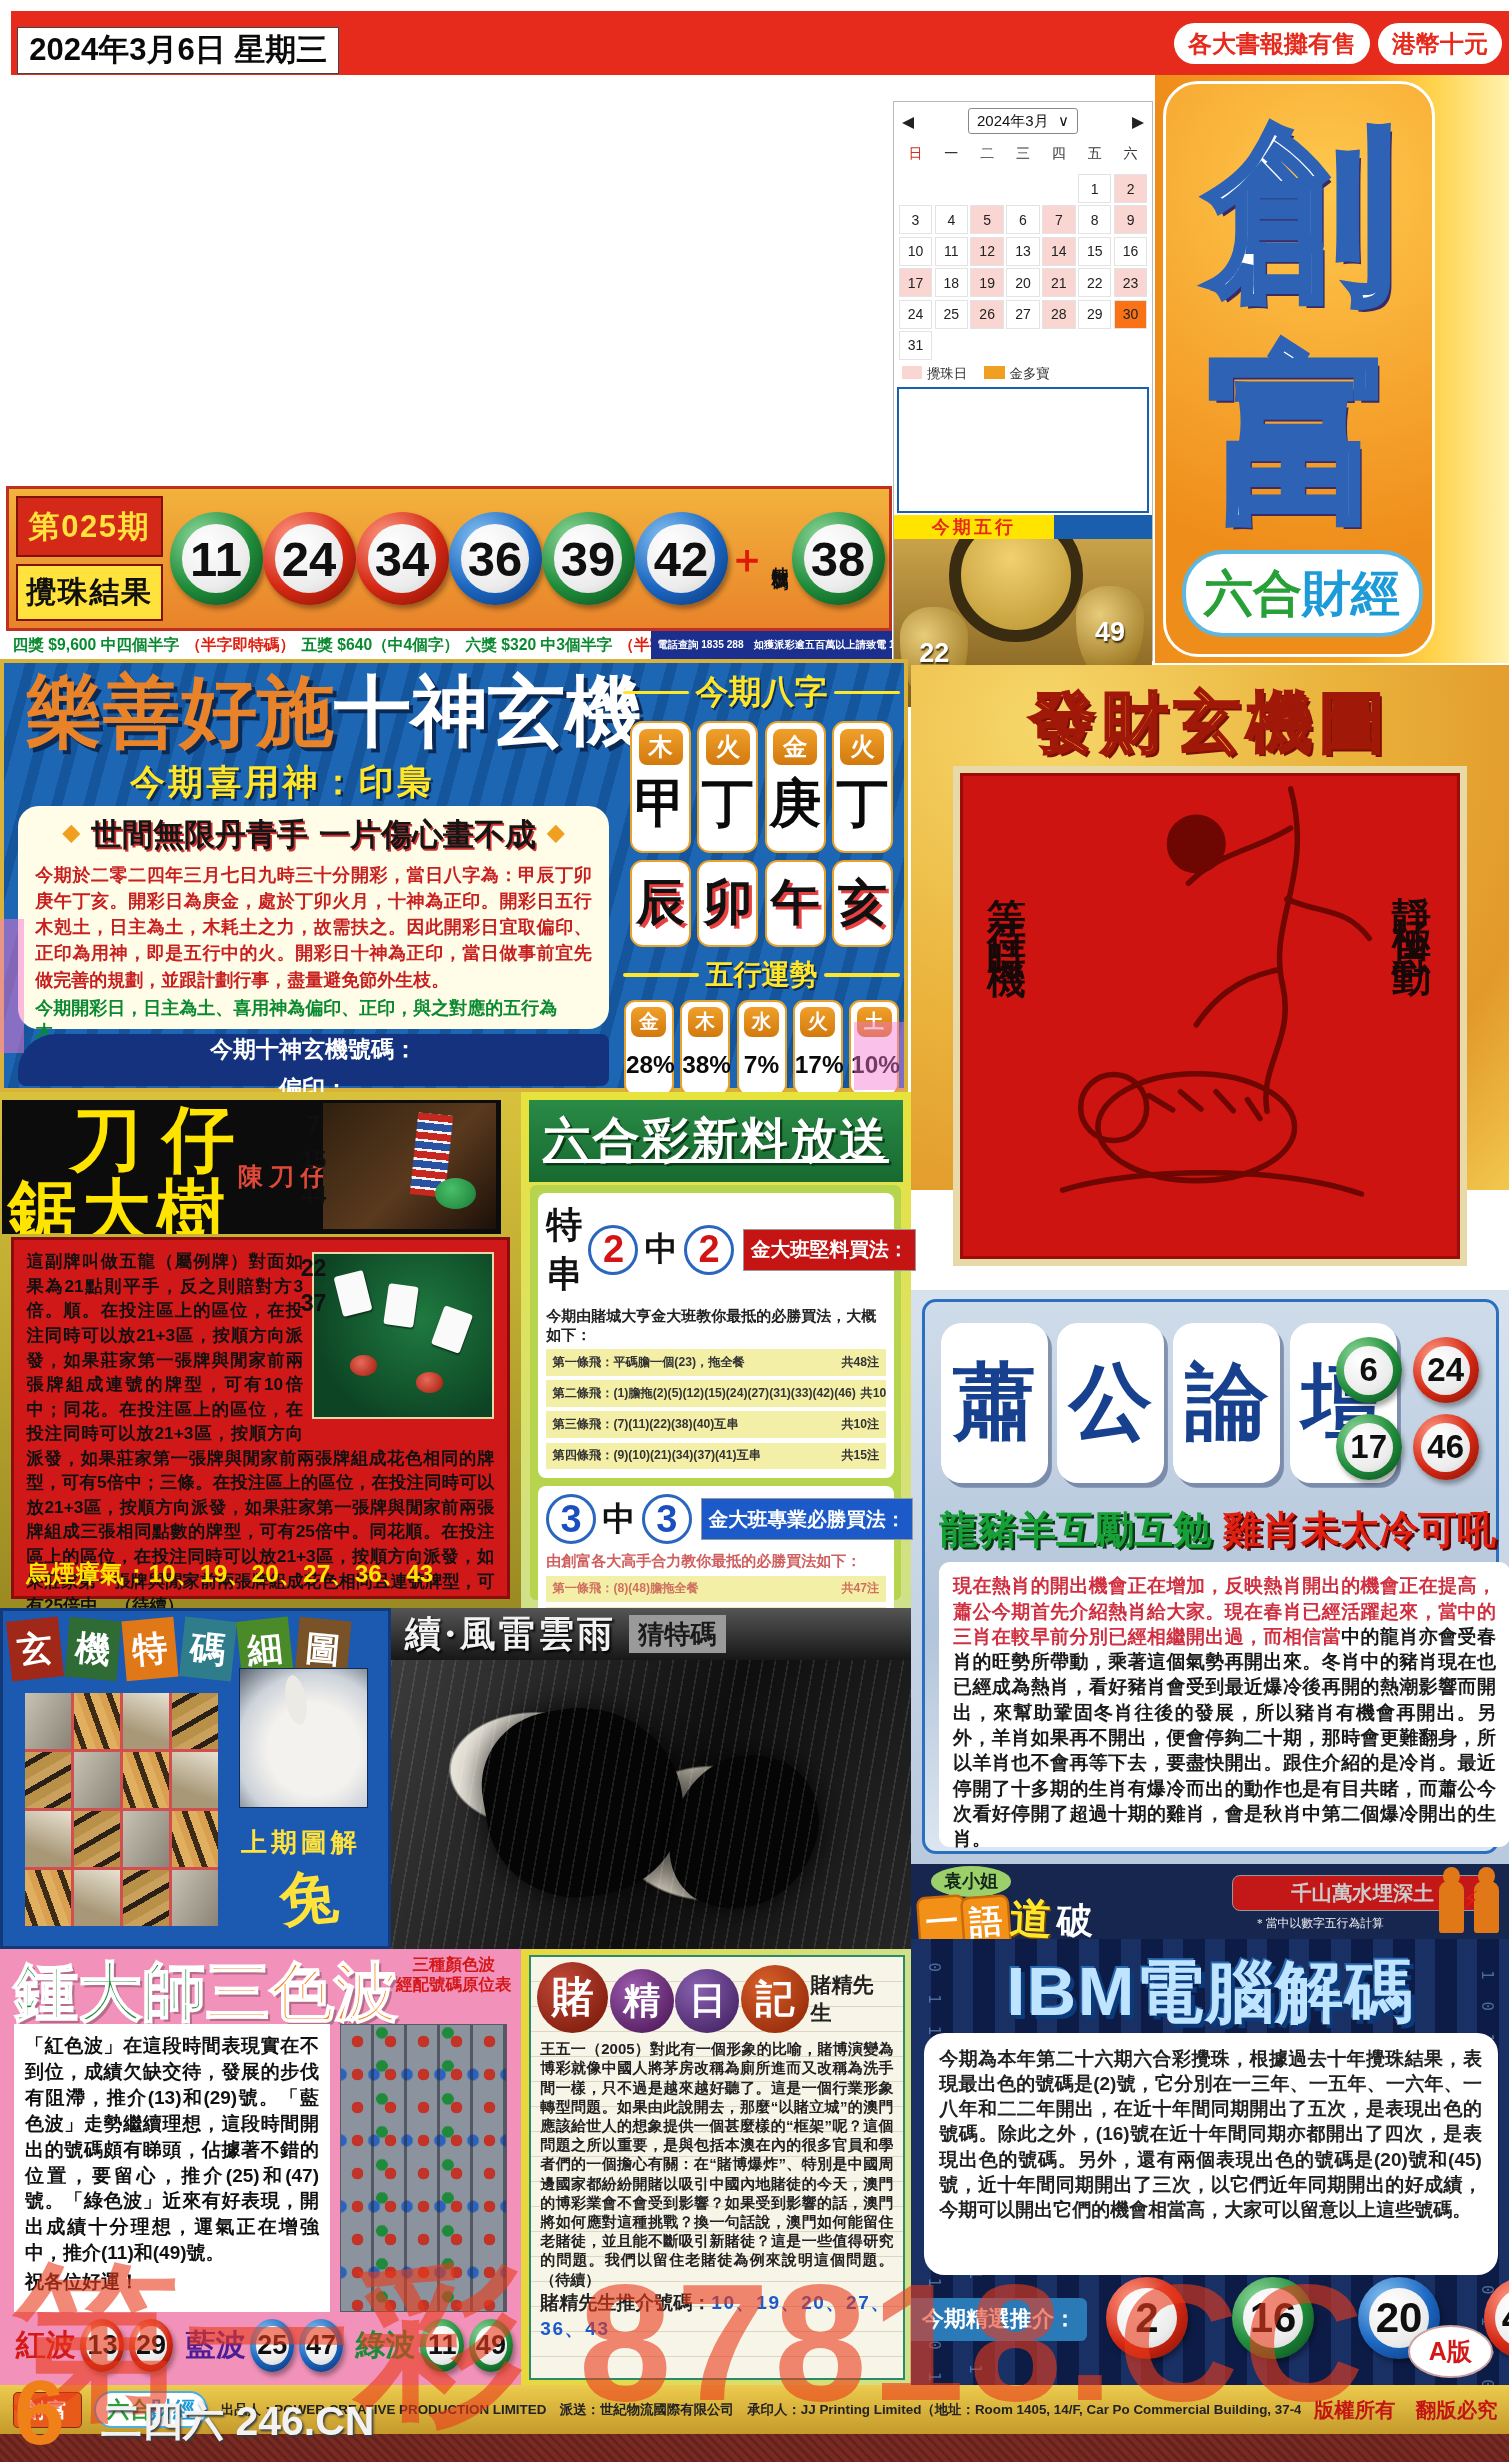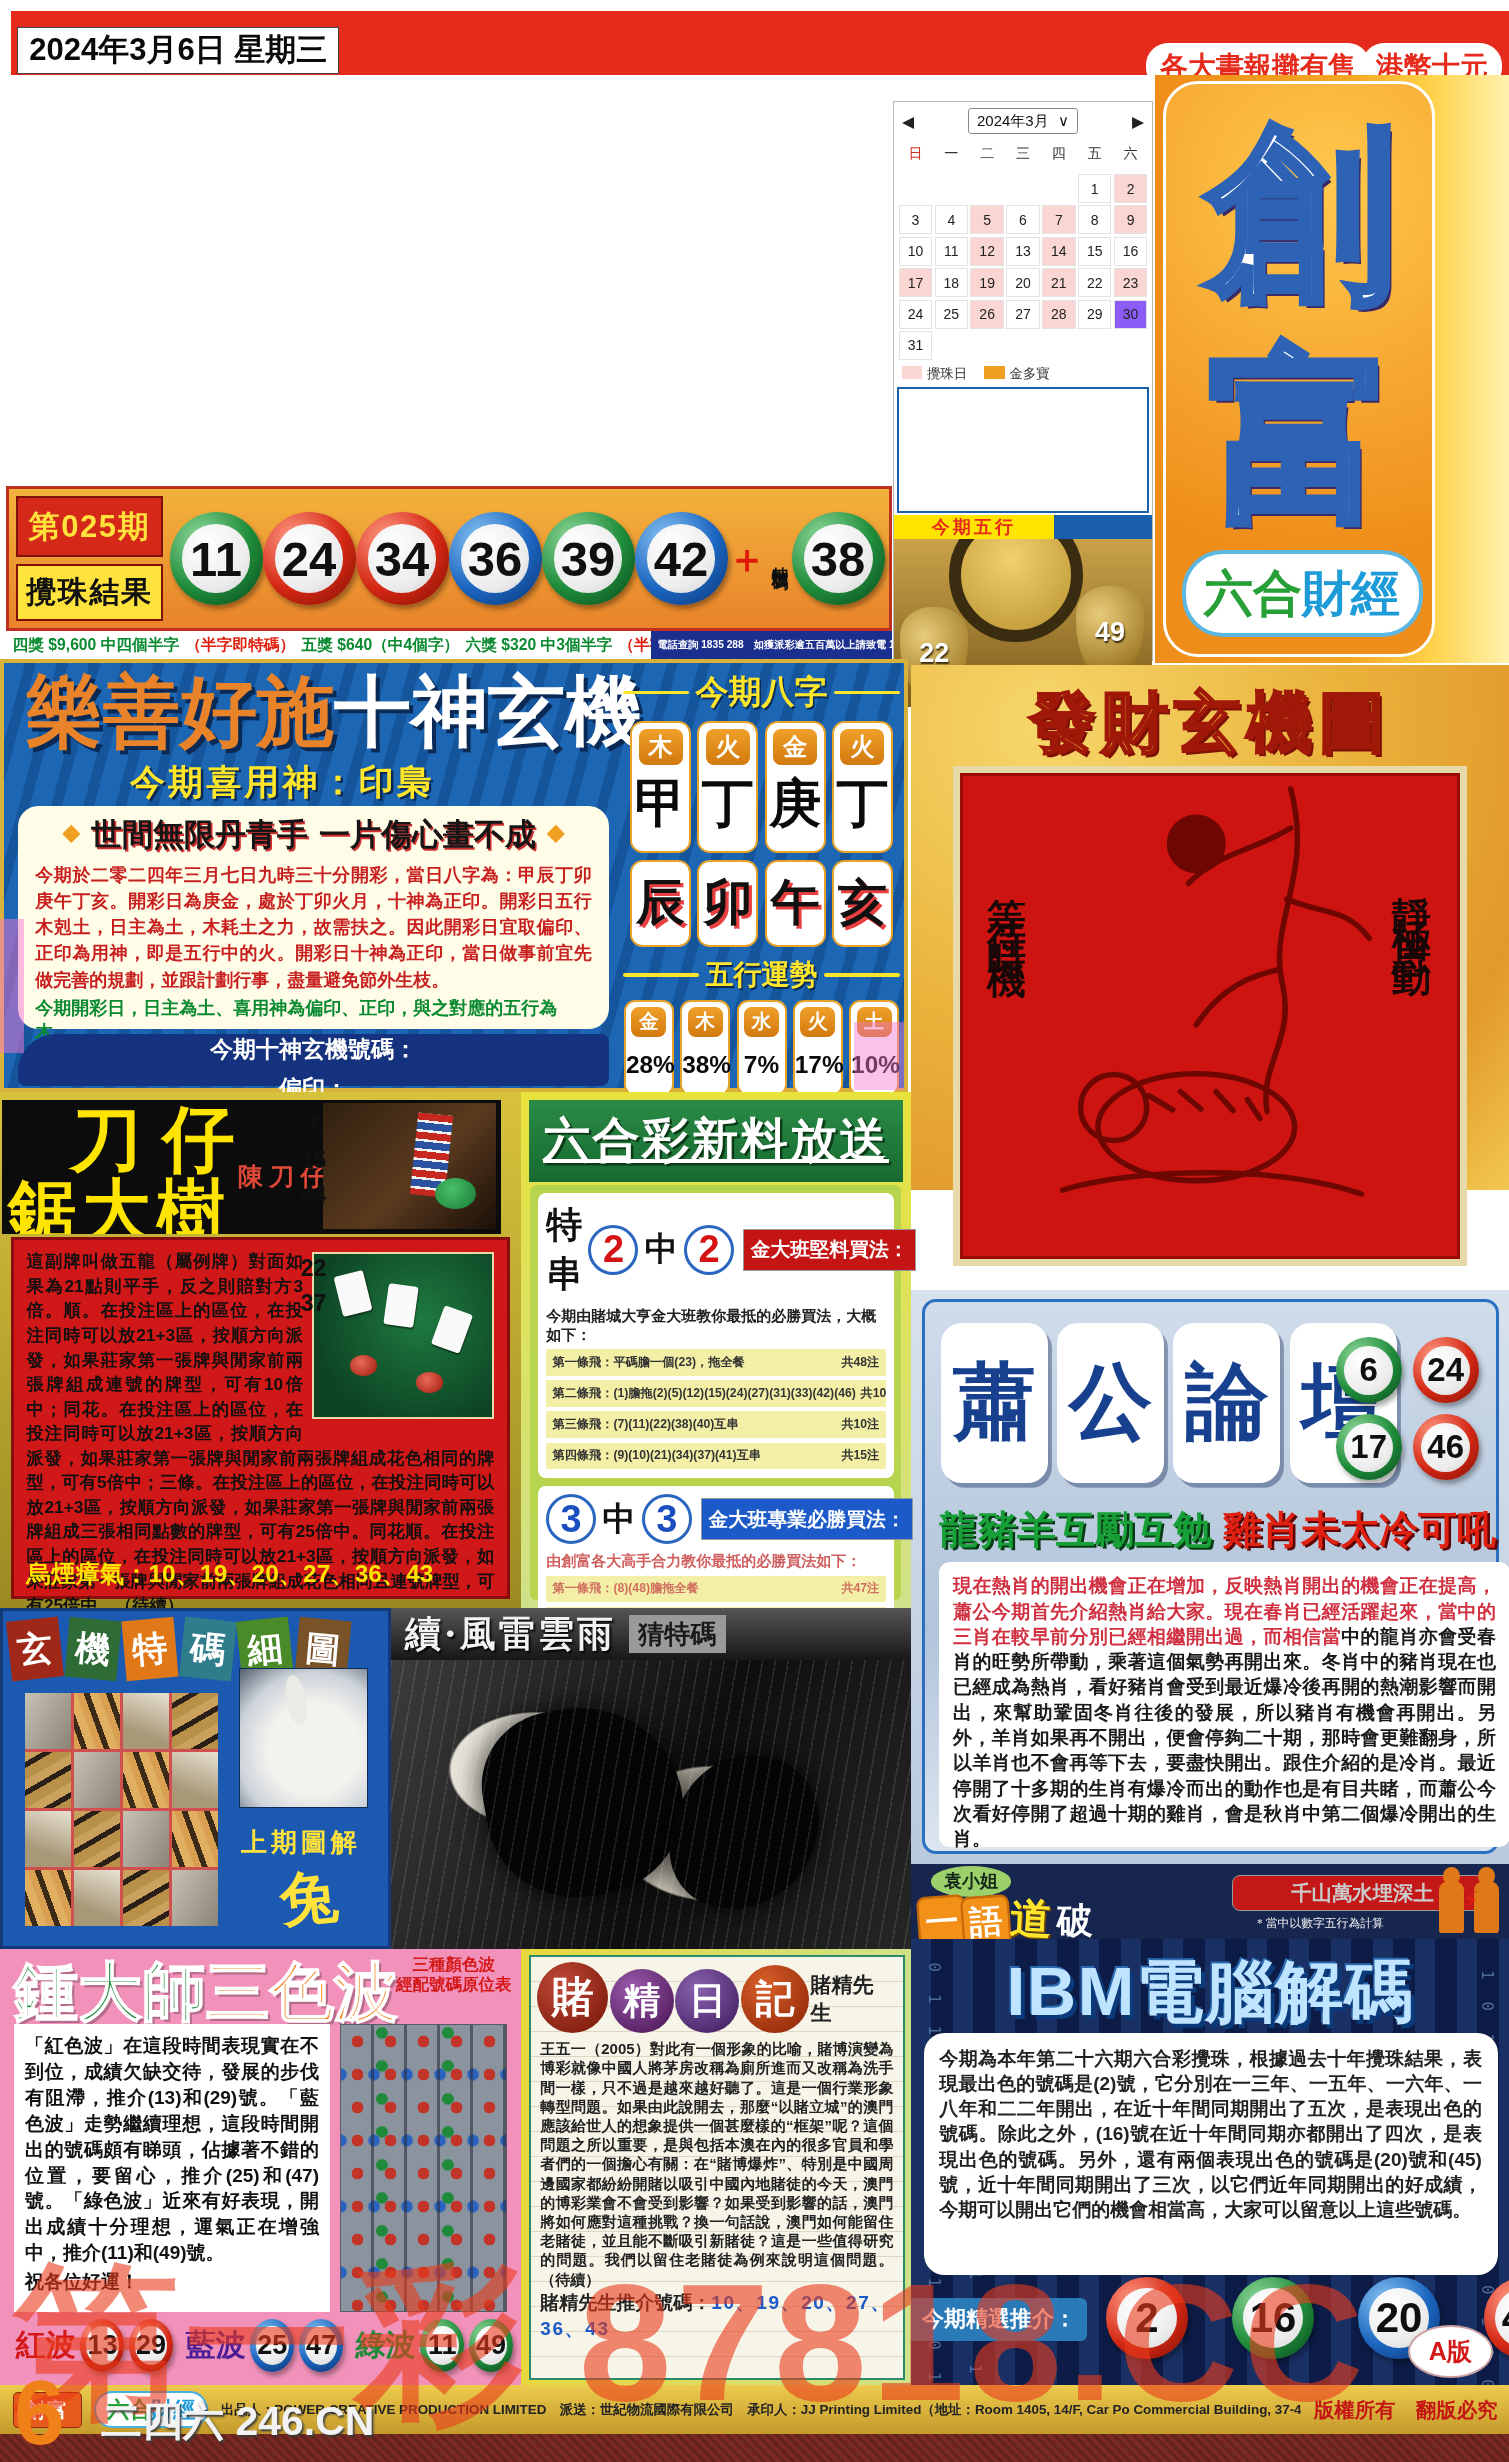--- a/index.html
+++ b/index.html
@@ -5,37 +5,37 @@
 *{box-sizing:border-box;margin:0;padding:0;}
 html,body{background:#888;}
 #page{position:relative;width:1510px;height:2462px;background:#fff;overflow:hidden;
   font-family:"Liberation Sans","DejaVu Sans",sans-serif;color:#111;}
 .sec{position:absolute;}
 
 
 .banner{left:11px;top:11px;width:1499px;height:64px;background:#e62a1c;}
 .date-box{position:absolute;left:6.3px;top:15.7px;background:#fff;border:1.6px solid #444;
   padding:1.6px 11px;font-size:31px;font-weight:900;color:#0a0a0a;}
-.pill{position:absolute;top:32px;background:#fff;border-radius:22px;color:#e62a1c;
-  font-weight:900;font-size:28px;padding:4.7px 14px;}
+.pill{position:absolute;top:12px;background:#fff;border-radius:22px;color:#e62a1c;
+  font-weight:900;font-size:24px;padding:4.7px 14px;}
 .pill-sale{right:140px;} .pill-price{right:7.9px;}
 
 
 .calendar{left:893px;top:101px;width:260px;height:560px;background:#fff;border:0.8px solid #b8b8b8;}
 .cal-nav{display:flex;align-items:center;justify-content:space-between;padding:6.3px 7.9px 1.6px;}
 .cal-arrow{font-size:15.7px;color:#222;cursor:pointer;}
 .cal-month{border:0.8px solid #888;border-radius:3.1px;padding:2.4px 7.9px;font-size:15px;display:flex;gap:9.4px;align-items:center;}
 .cal-grid{display:grid;grid-template-columns:repeat(7,1fr);gap:2.4px;padding:4.7px 4.7px 1.6px;}
 .wk{font-size:14px;text-align:center;padding:4.7px 0;color:#333;}
 .wk-sun{color:#d03020;}
 .cell{height:29px;display:flex;align-items:center;justify-content:center;font-size:14px;
   border:0.8px solid #e3e3e3;background:#fff;color:#222;}
 .c-b{border:none;background:transparent;}
 .c-d{background:#f9d6d1;}
-.c-g{background:#8b5cf6;}
+.c-g{background:#f97316;}
 .legend{display:flex;gap:17.3px;padding:3.1px 7.9px;font-size:13.4px;color:#333;align-items:center;}
 .sw{width:20.4px;height:13.4px;display:inline-block;margin-right:4.7px;vertical-align:-1.6px;}
 .sw-d{background:#f9d6d1;} .sw-g{background:#f0a020;}
 .cal-box{margin:1.6px 3.1px;height:126px;border:2.4px solid #1a5fae;background:#fff;}
 .wuxing{height:23.6px;background:#1a5fae;display:flex;align-items:stretch;}
 .wuxing-label{background:#ffe400;color:#e62a1c;font-weight:900;font-size:18px;
   width:62%;display:flex;align-items:center;justify-content:center;letter-spacing:3.1px;}
 .bags{position:relative;height:168px;background:linear-gradient(180deg,#caa24a,#7c5c1c);overflow:hidden;}
 .wheel{position:absolute;left:55px;top:-31px;width:134px;height:134px;border-radius:50%;
   border:12.6px solid #3a2c10;background:radial-gradient(circle at 45% 35%,#f2d070,#b8922e);}

